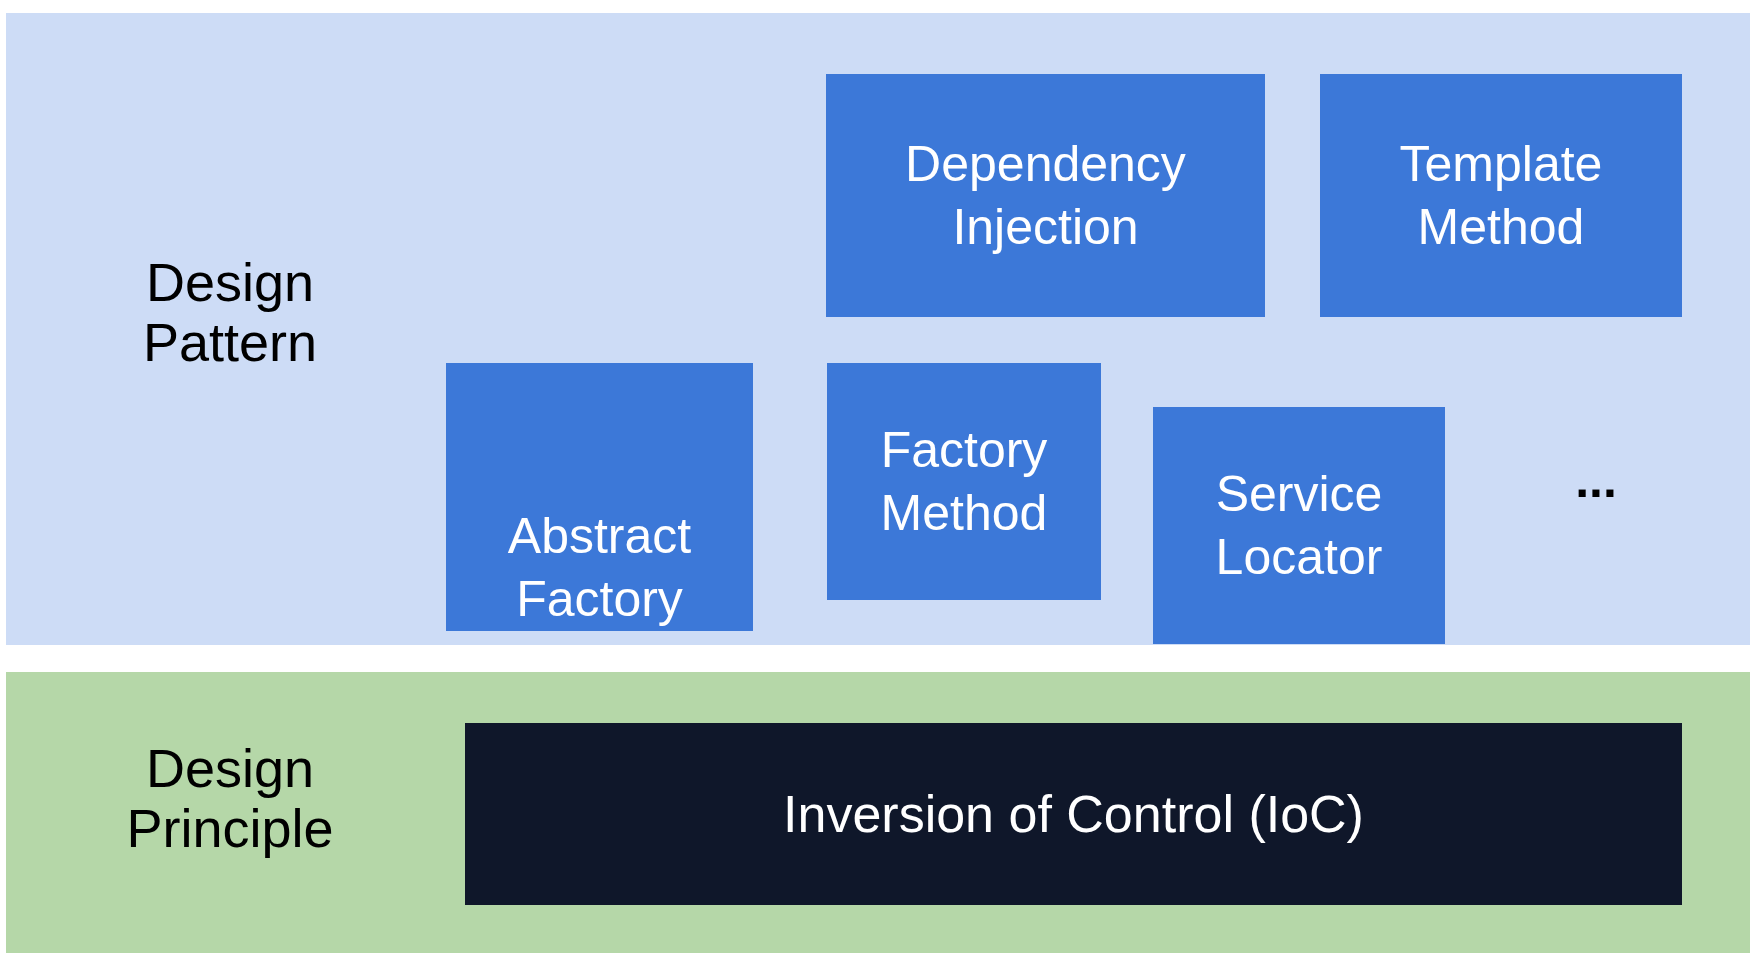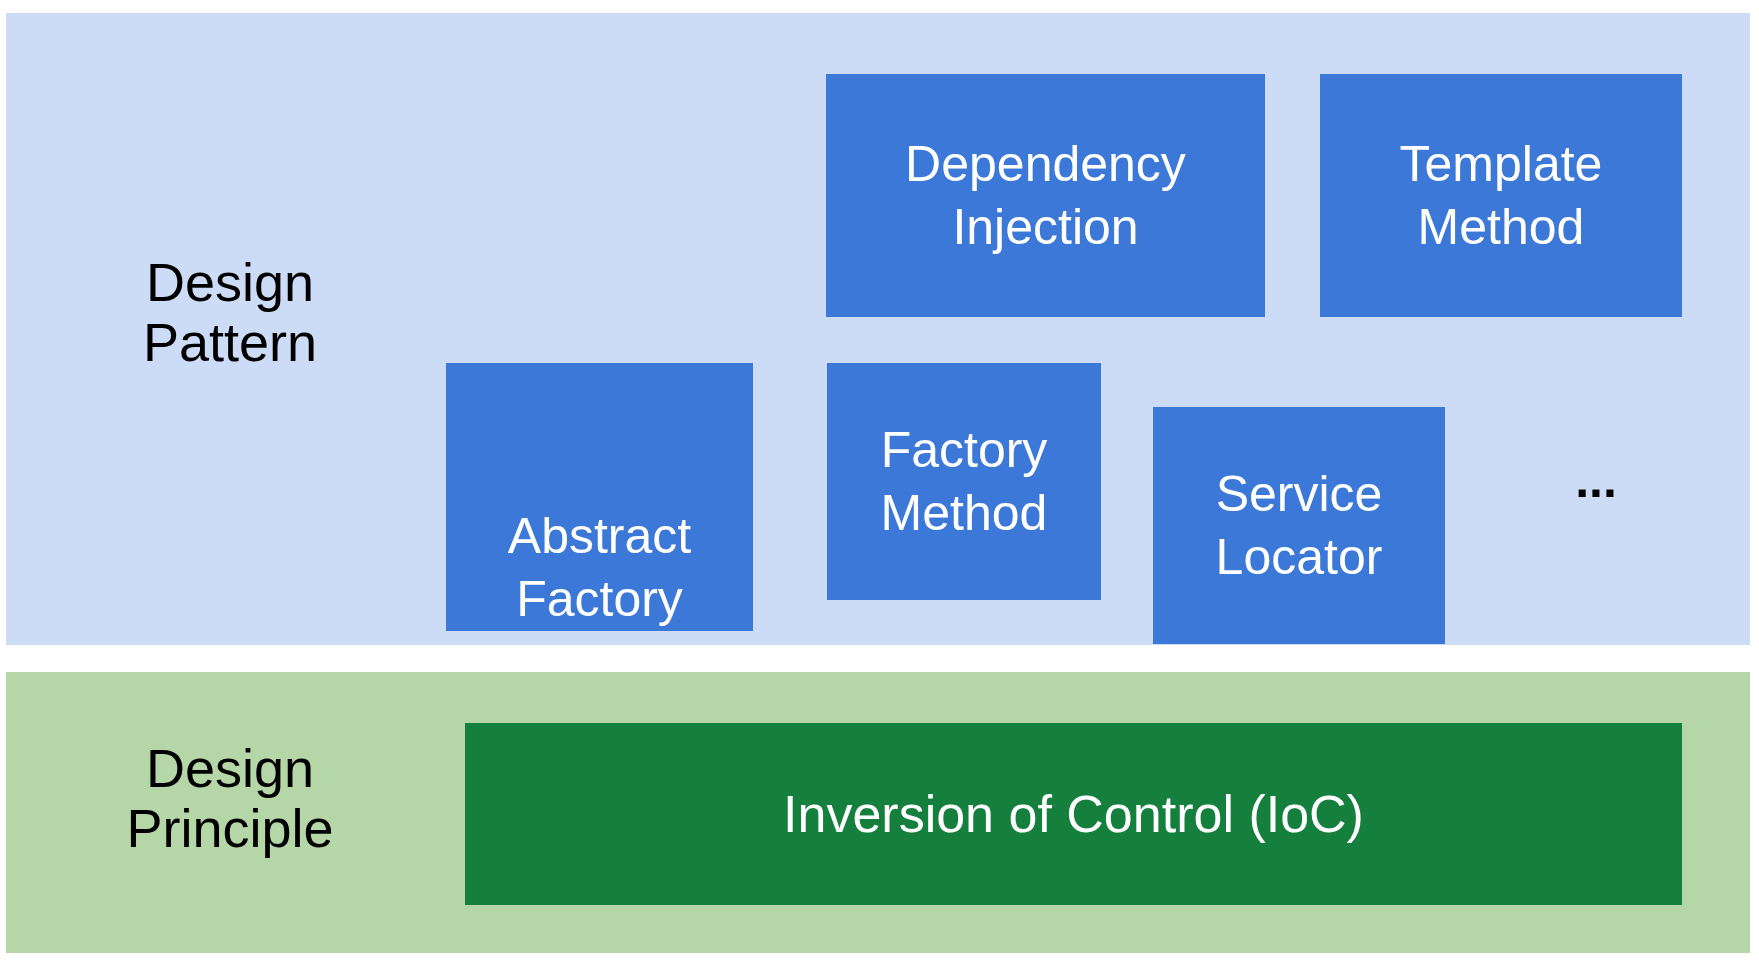--- a/index.html
+++ b/index.html
@@ -100,21 +100,21 @@
   }
 
   
   #box-inversion-of-control {
     position: absolute;
     left: 465px;
     top: 723px;
     width: 1217px;
     height: 182px;
     box-sizing: border-box;
-    background: #15803d;
+    background: #0f172a;
     color: #ffffff;
     display: flex;
     align-items: center;
     justify-content: center;
     text-align: center;
     font-size: 52px;
     line-height: 1.2;
   }
 </style>
 </head>

